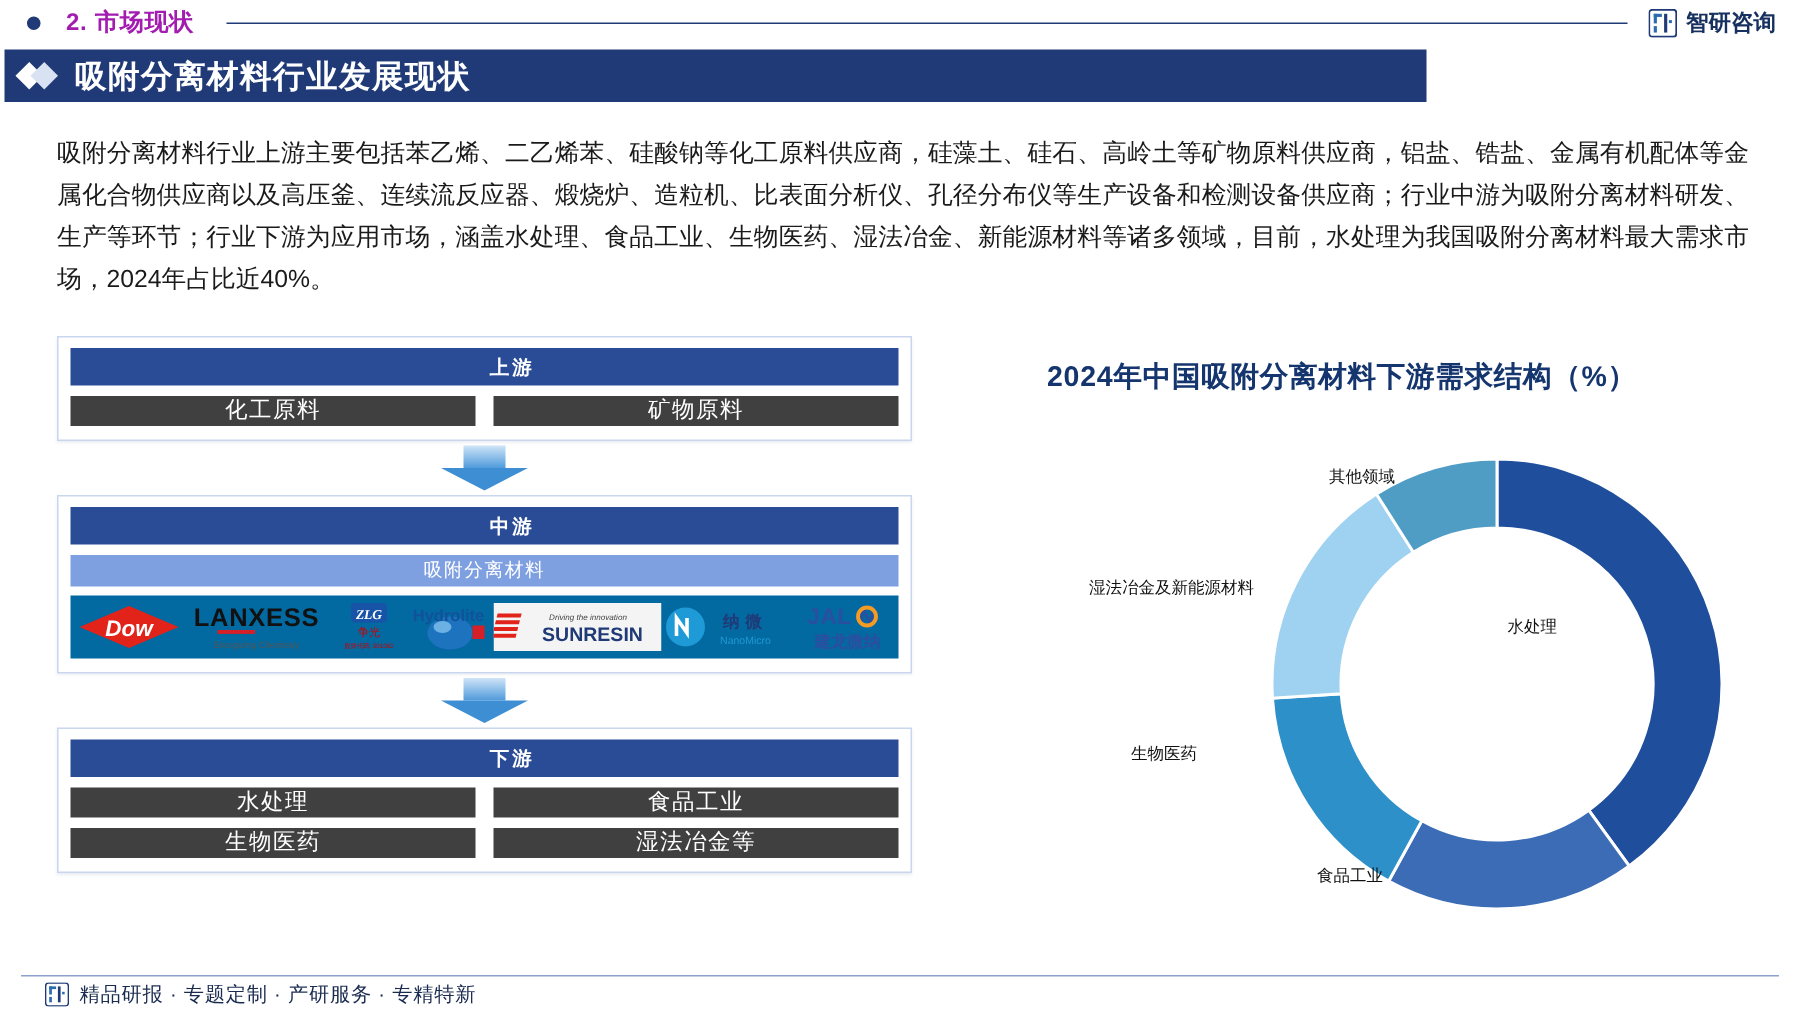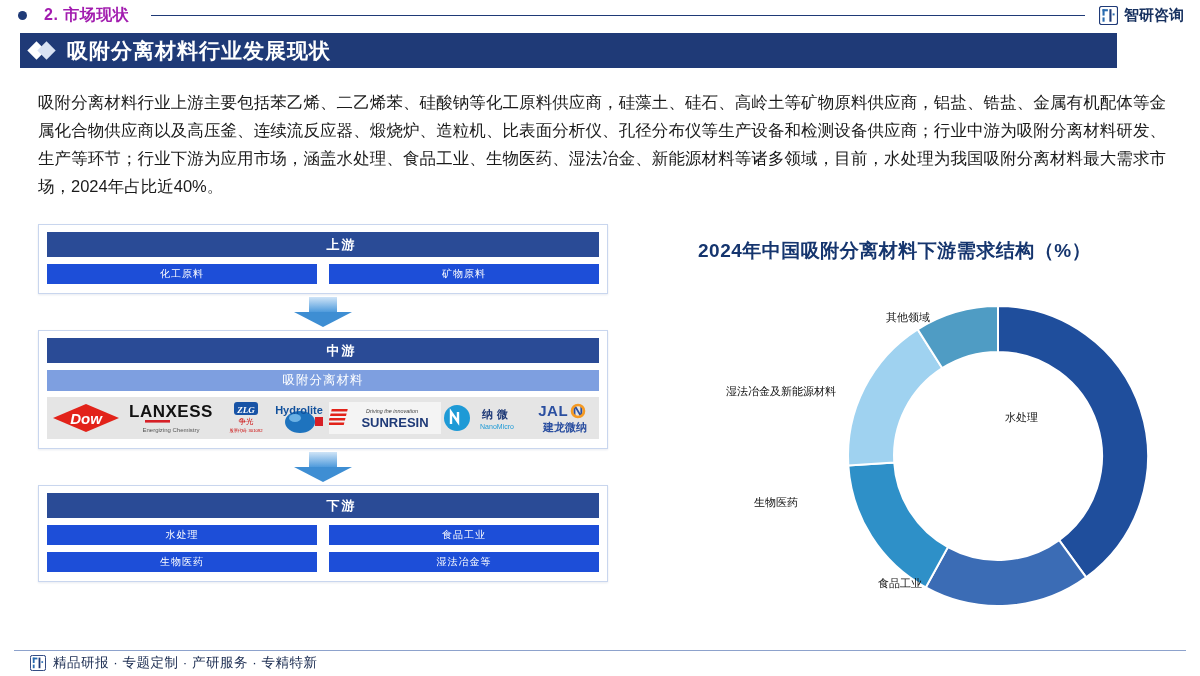--- a/index.html
+++ b/index.html
@@ -31,21 +31,21 @@
   .brand { display: flex; align-items: center; margin-right: 16px; flex: 0 0 auto; }
   .brand-mark {
     width: 19px; height: 19px; position: relative; margin-right: 6px;
   }
   .brand-name {
     font-size: 15px; font-weight: bold; color: #16305f; white-space: nowrap;
   }
 
   
   .heading-band {
-    position: absolute; left: 20px; top: 33px; width: 1097px; height: 35px;
+    position: absolute; left: 3px; top: 33px; width: 948px; height: 35px;
     background: #1f3a77;
     display: flex; align-items: center;
   }
   .heading-diamonds { margin-left: 10px; display: flex; align-items: center; }
   .dmd {
     width: 13px; height: 13px; background: #ffffff;
     transform: rotate(45deg); display: inline-block;
   }
   .dmd.second { margin-left: -3px; background: #d9e2f3; }
   .heading-text {
@@ -66,31 +66,31 @@
     background: #ffffff; border: 1px solid #c9d6ee;
     box-shadow: 0 1px 2px rgba(31,58,119,.10);
     padding: 7px 8px 9px 8px;
   }
   .stage-title {
     background: #2a4b96; color: #fff; font-size: 13px; font-weight: bold;
     text-align: center; line-height: 25px; height: 25px; letter-spacing: 2px; padding-left: 37px;
   }
   .stage-row { display: flex; gap: 12px; margin-top: 7px; }
   .cell {
-    flex: 1 1 0; background: #1d4ed8; color: #ffffff;
-    font-size: 10px; text-align: center; line-height: 20px; height: 20px;
+    flex: 1 1 0; background: #404040; color: #ffffff;
+    font-size: 15px; text-align: center; line-height: 20px; height: 20px;
     letter-spacing: 1px;
   }
   .mid-band {
     background: #7e9fe0; color: #fff; font-size: 12.5px; text-align: center;
     line-height: 21px; height: 21px; margin-top: 7px; letter-spacing: 1px;
   }
   .logo-strip {
     margin-top: 6px; height: 42px; display: flex; align-items: center;
-    justify-content: space-between; background: #e5e5e5; padding: 0 4px;
+    justify-content: space-between; background: #0369a1; padding: 0 4px;
   }
   .logo { height: 40px; display: flex; align-items: center; justify-content: center; }
 
   .arrow-wrap { height: 36px; display: flex; align-items: center; justify-content: center; }
   .arrow {
     width: 58px; height: 30px; position: relative;
   }
   .arrow .shaft {
     position: absolute; left: 15px; top: 0; width: 28px; height: 15px;
     background: linear-gradient(#cfe4f7, #4f9bdc);

